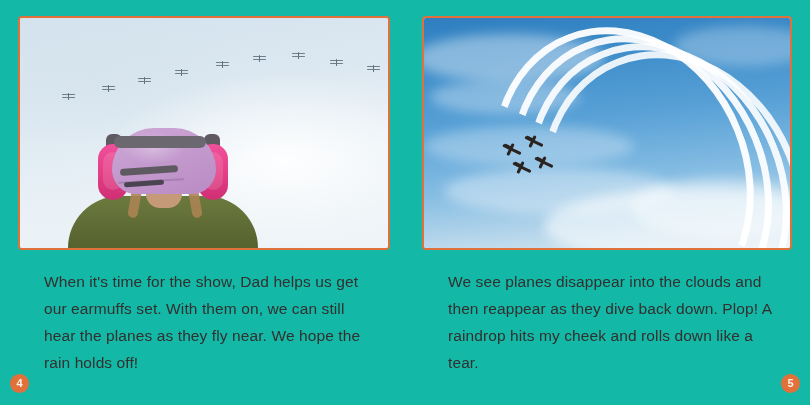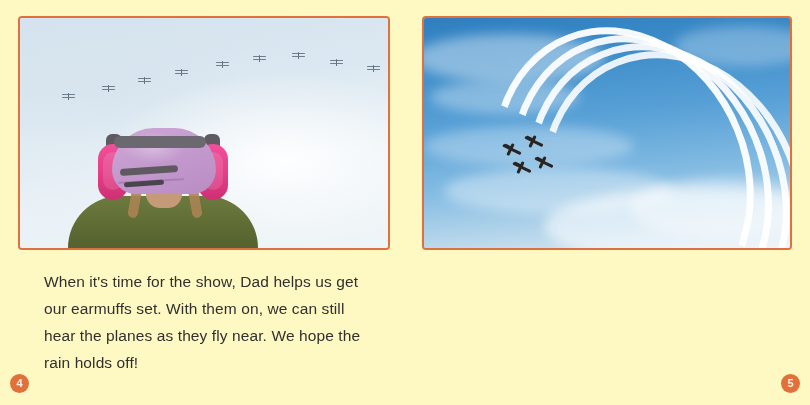--- a/index.html
+++ b/index.html
@@ -10,21 +10,21 @@
     width: 810px;
     height: 405px;
     overflow: hidden;
     background: #fdf3e9;
     font-family: "Liberation Sans", sans-serif;
   }
   .page {
     position: relative;
     width: 810px;
     height: 405px;
-    background: #fef9c3;
+    background: #14b8a6;
   }
 
   
   .photo-frame {
     position: absolute;
     border: 2px solid #e0703c;
     border-radius: 4px;
     overflow: hidden;
     background: #cfe0ec;
     box-sizing: border-box;
@@ -389,16 +389,19 @@
           <div class="tail"></div>
         </div>
       <div class="jet j4">
           <div class="wing"></div>
           <div class="body"></div>
           <div class="tail"></div>
         </div>
     </div>
   </div>
 
+  <div class="text-col" id="text-right">
+    <p>We see planes disappear into the clouds and then reappear as they dive back down. Plop! A raindrop hits my cheek and rolls down like a tear.</p>
+  </div>
 
   <div class="page-number" id="page-number-right">5</div>
 
 </div>
 
 </body></html>

